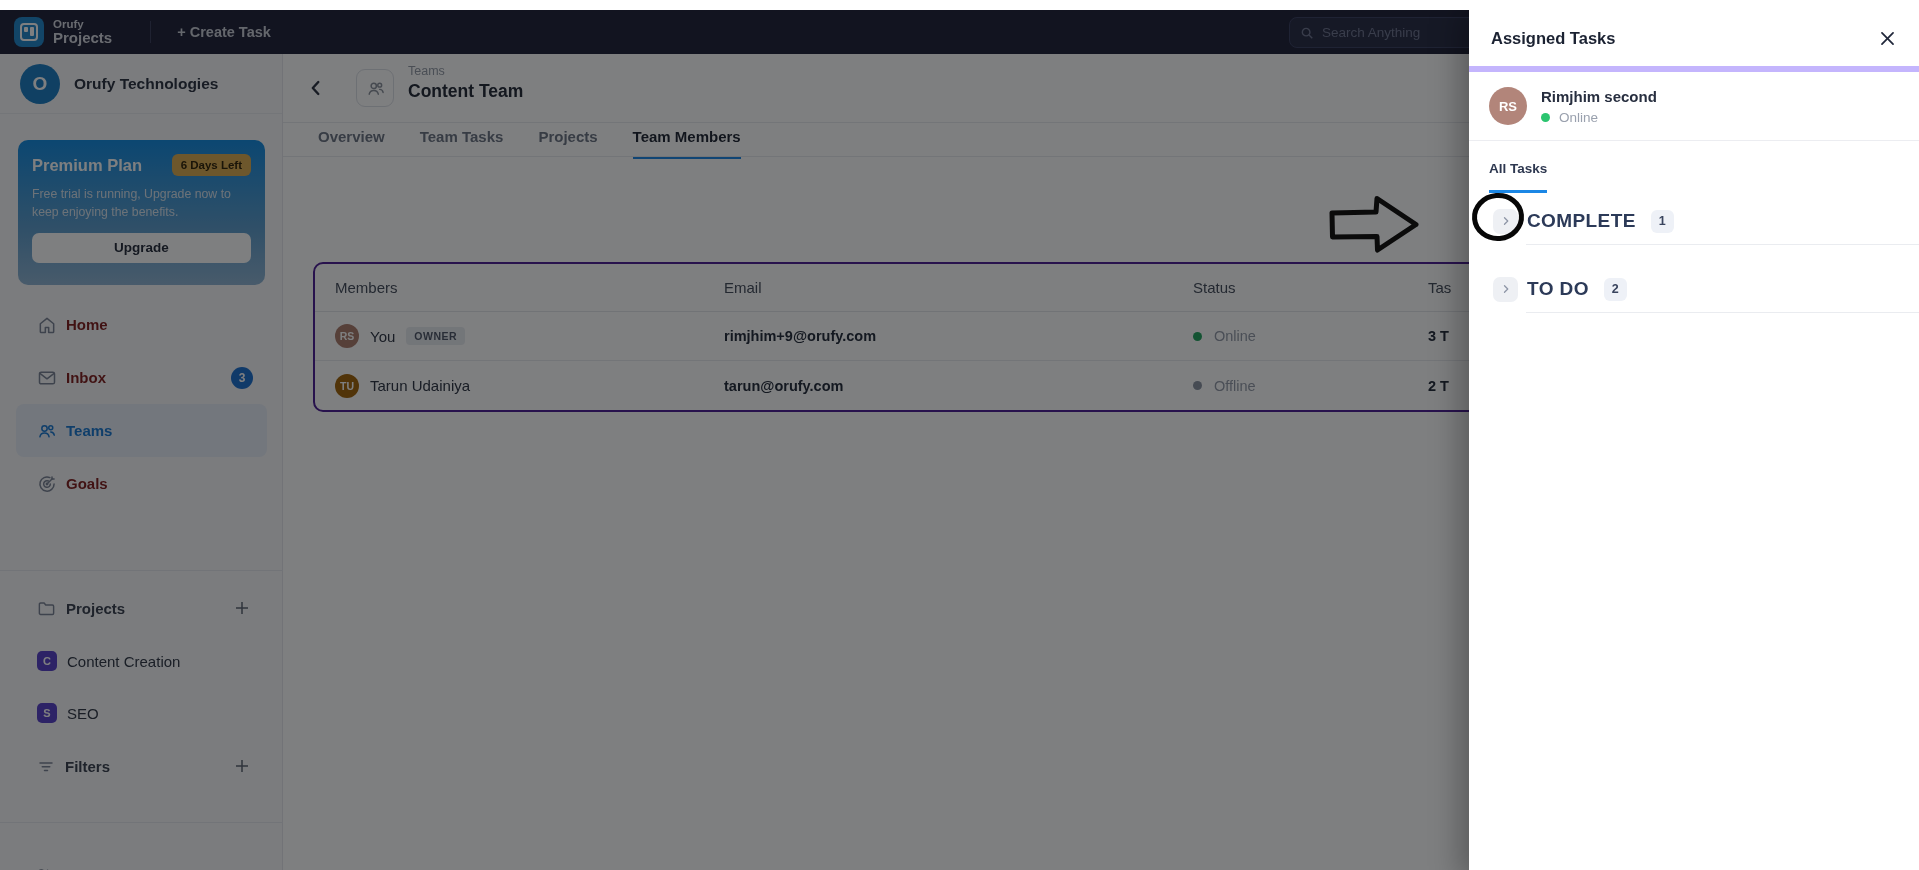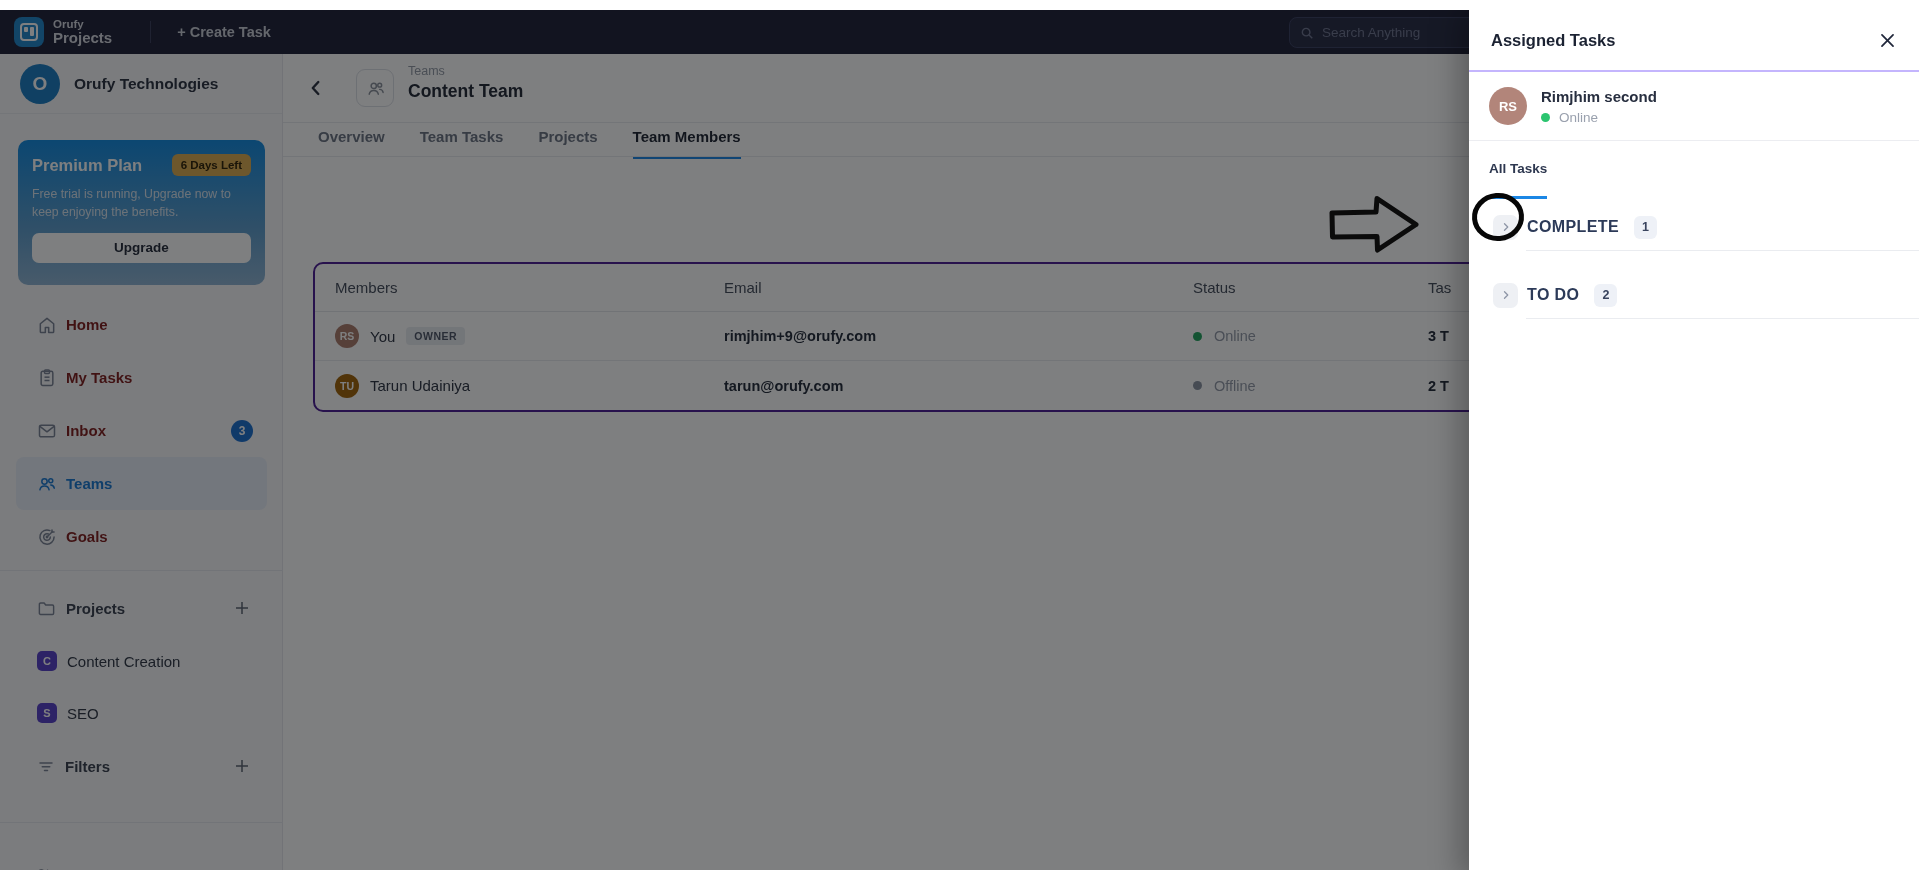--- a/index.html
+++ b/index.html
@@ -84,36 +84,36 @@
   .dot.online { background:#21a45d; }
   .dot.offline { background:#8a93a2; }
   .status-txt { font-size:14.5px; color:#939aa8; }
   .tasks-txt { font-size:14.5px; font-weight:700; color:#232a39; }
 
   
   .scrim { position:absolute; inset:0; background:rgba(8,9,12,0.52); z-index:50; }
 
   
   .panel { position:absolute; left:1469px; top:0; width:450px; height:870px; background:#fff; z-index:60; box-shadow:-10px 0 28px rgba(0,0,0,.28); }
-  .panel-header { height:62px; border-bottom:2px solid #c4b5fd; display:flex; align-items:center; justify-content:space-between; padding:9px 22px; }
+  .panel-header { height:62px; border-bottom:6px solid #c4b5fd; display:flex; align-items:center; justify-content:space-between; padding:9px 22px; }
   .panel-title { font-size:16.5px; font-weight:700; color:#1b2232; }
   .panel-close { cursor:pointer; display:flex; }
   .user-row { height:69px; border-bottom:1px solid #ecedf1; display:flex; align-items:center; padding-left:20px; }
   .avatar-lg { width:38px; height:38px; border-radius:50%; background:#b2857a; color:#fff; font-size:13px; font-weight:700; display:flex; align-items:center; justify-content:center; flex:none; }
   .user-meta { margin-left:14px; }
   .user-name { font-size:15px; font-weight:700; color:#272e3f; }
   .user-status { margin-top:5px; display:flex; align-items:center; }
   .user-status .dot-g { width:9px; height:9px; border-radius:50%; background:#2bc46f; margin-right:9px; }
   .user-status .st { font-size:13.5px; color:#9aa1ae; }
   .panel-tabs { padding:18px 0 0 20px; }
-  .panel-tab { display:inline-block; font-size:13.5px; font-weight:700; color:#2e3850; padding-bottom:20px; border-bottom:3px solid #1b87e5; cursor:pointer; }
+  .panel-tab { display:inline-block; font-size:13.5px; font-weight:700; color:#2e3850; padding-bottom:14px; border-bottom:3px solid #1b87e5; cursor:pointer; }
   .sections { margin-top:5px; }
   .section-row { height:46px; display:flex; align-items:center; padding-left:24px; cursor:pointer; }
   .chev-btn { width:25px; height:25px; border-radius:7px; background:#eef0f4; display:flex; align-items:center; justify-content:center; cursor:pointer; flex:none; }
-  .section-lbl { margin-left:9px; font-size:16px; font-weight:700; letter-spacing:.4px; color:#2c3a58; }
+  .section-lbl { margin-left:9px; font-size:19px; font-weight:700; letter-spacing:.4px; color:#2c3a58; }
   .section-count { margin-left:15px; min-width:23px; height:23px; padding:0 5px; border-radius:6px; background:#eef1f7; color:#39445e; font-size:12.5px; font-weight:700; display:flex; align-items:center; justify-content:center; }
   .section-divider { height:1px; background:#eaecf0; margin-left:57px; }
   .section-gap { height:21px; }
 
   
   .annotations { position:absolute; inset:0; z-index:100; pointer-events:none; }
 </style>
 </head>
 <body>
 
@@ -155,29 +155,20 @@
       <div class="plan-desc">Free trial is running, Upgrade now to keep enjoying the benefits.</div>
       <button class="plan-btn">Upgrade</button>
     </div>
 
     <div class="nav-list">
       <div class="nav-item">
         <svg width="20" height="20" viewBox="0 0 24 24" fill="none" stroke="#7a8294" stroke-width="1.8" stroke-linejoin="round">
             <path d="M4 10.5 12 4l8 6.5V20a1 1 0 0 1-1 1h-5v-6h-4v6H5a1 1 0 0 1-1-1Z"></path>
           </svg>
         <span class="lbl">Home</span>
-      </div>
-      <div class="nav-item">
-        <svg width="20" height="20" viewBox="0 0 24 24" fill="none" stroke="#7a8294" stroke-width="1.8" stroke-linejoin="round">
-            <rect x="5" y="4" width="14" height="17" rx="2"></rect>
-            <rect x="9" y="2.5" width="6" height="4" rx="1.2"></rect>
-            <line x1="9" y1="11" x2="15" y2="11"></line>
-            <line x1="9" y1="15" x2="15" y2="15"></line>
-          </svg>
-        <span class="lbl">My Tasks</span>
       </div>
       <div class="nav-item">
         <svg width="20" height="20" viewBox="0 0 24 24" fill="none" stroke="#7a8294" stroke-width="1.8" stroke-linejoin="round">
             <rect x="3" y="5" width="18" height="14" rx="2"></rect>
             <path d="M3.5 6.5 12 13l8.5-6.5"></path>
           </svg>
         <span class="lbl">Inbox</span>
         <span class="count-badge">3</span>
       </div>
       <div class="nav-item active">

